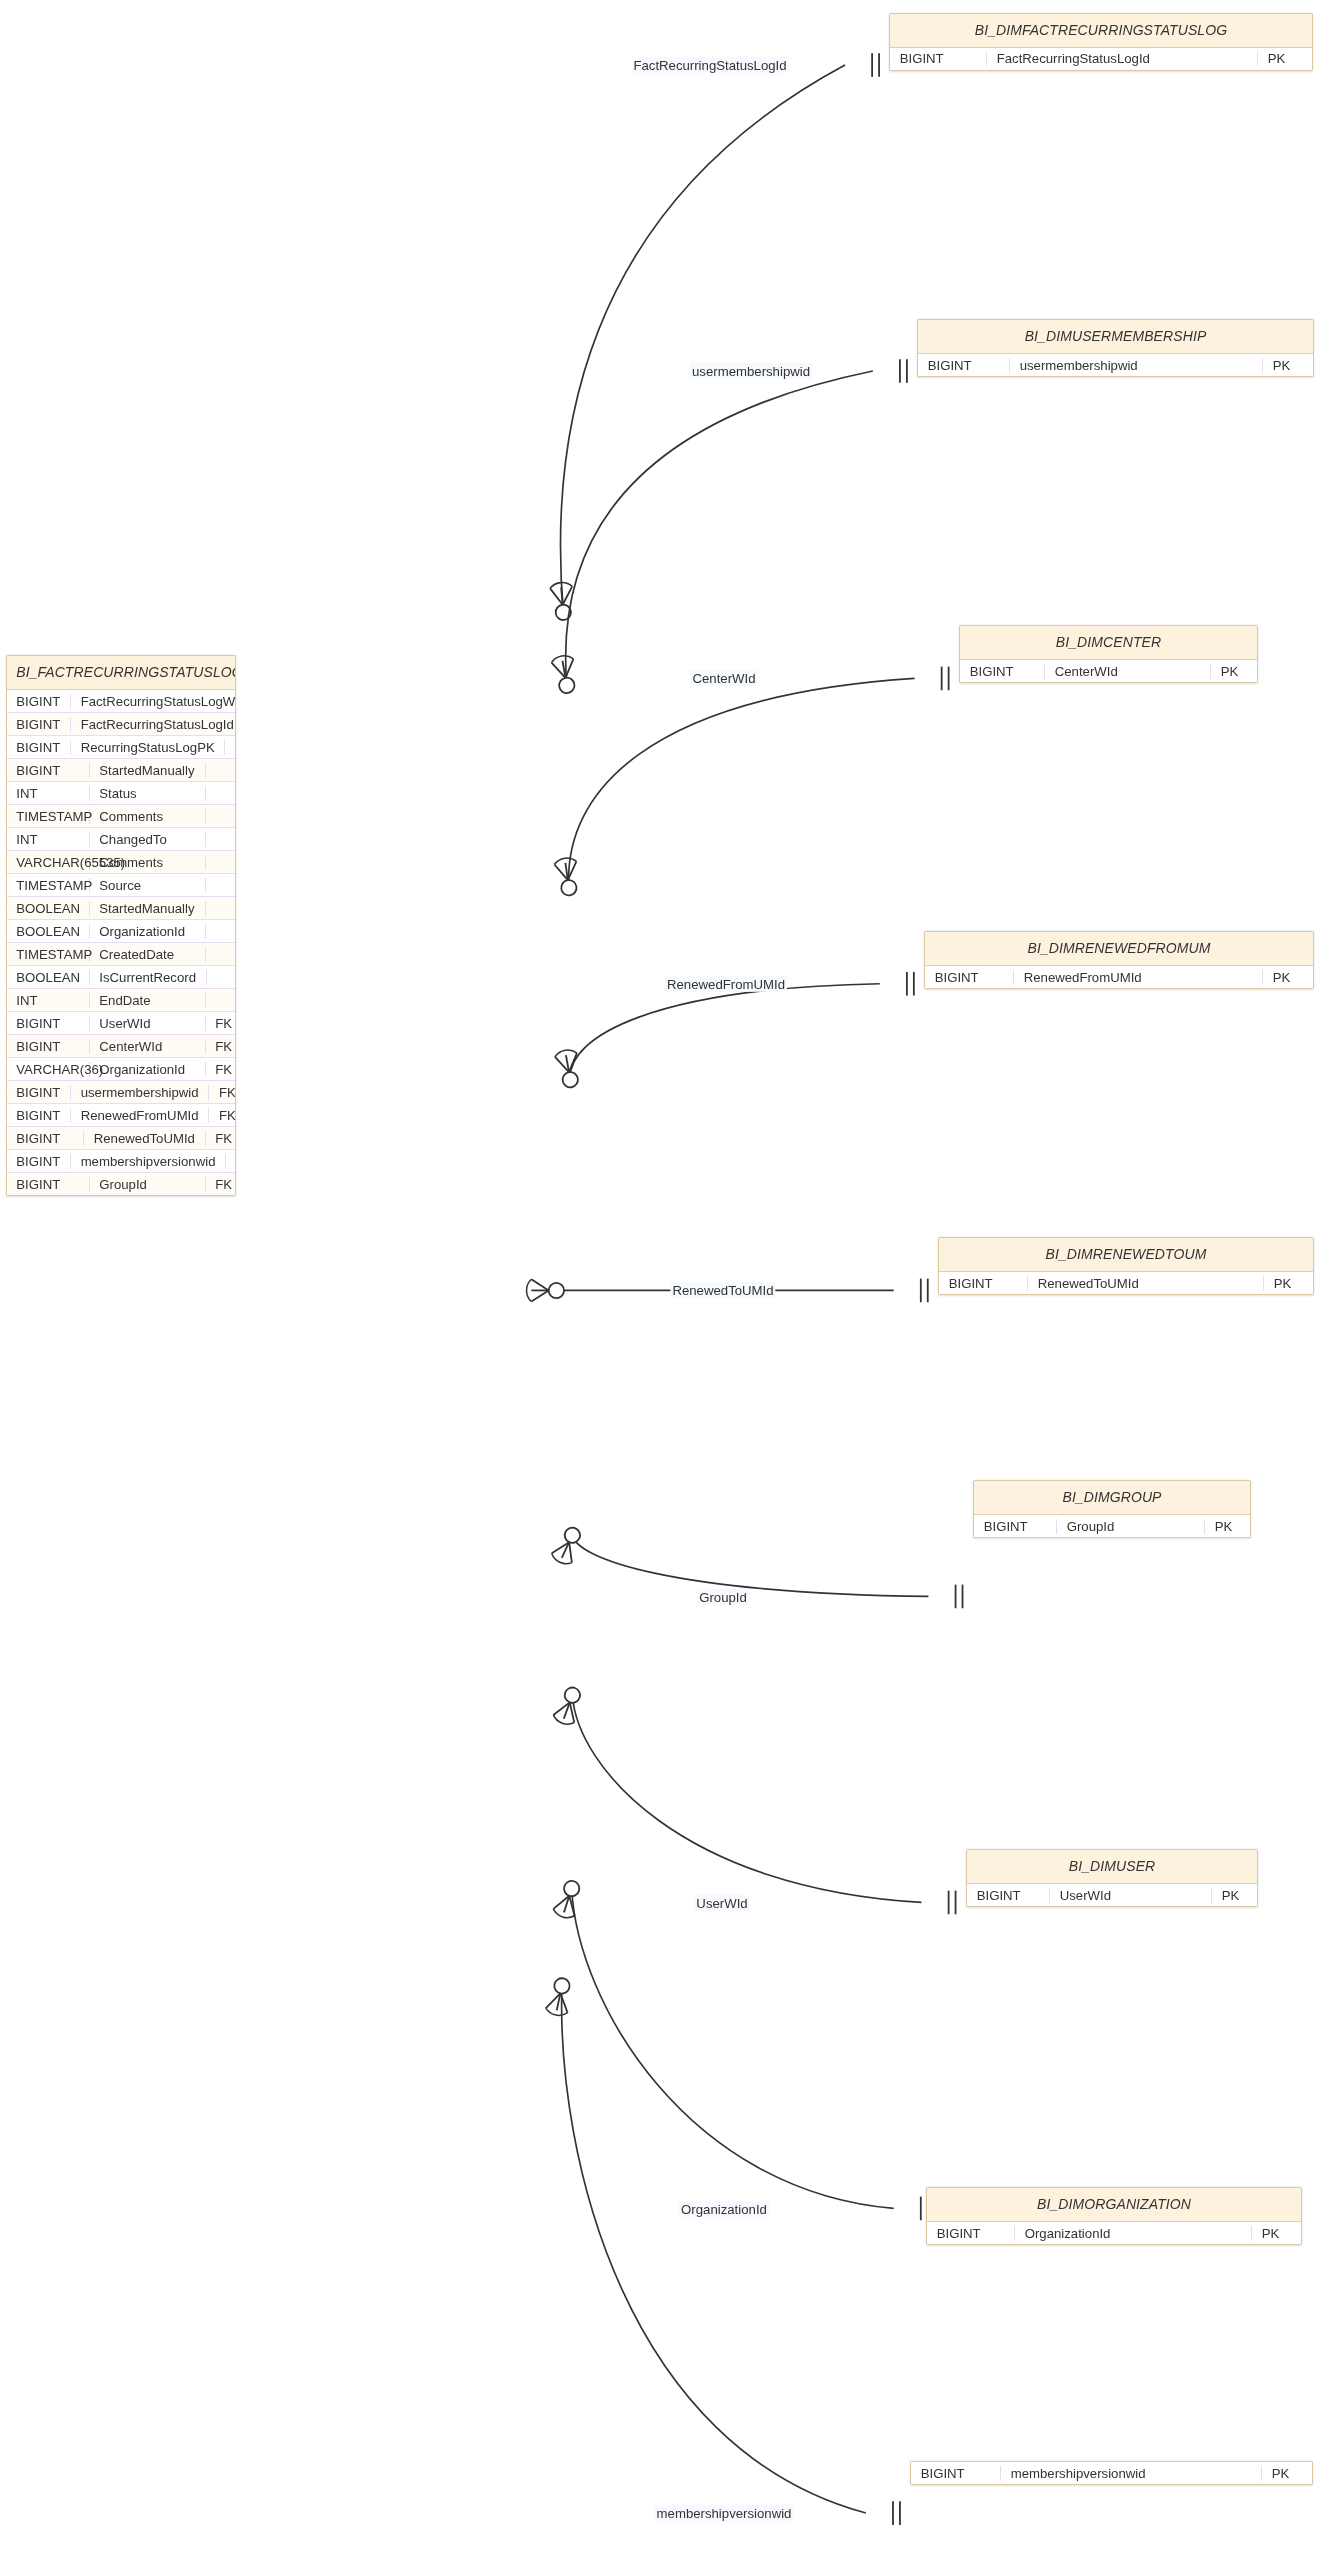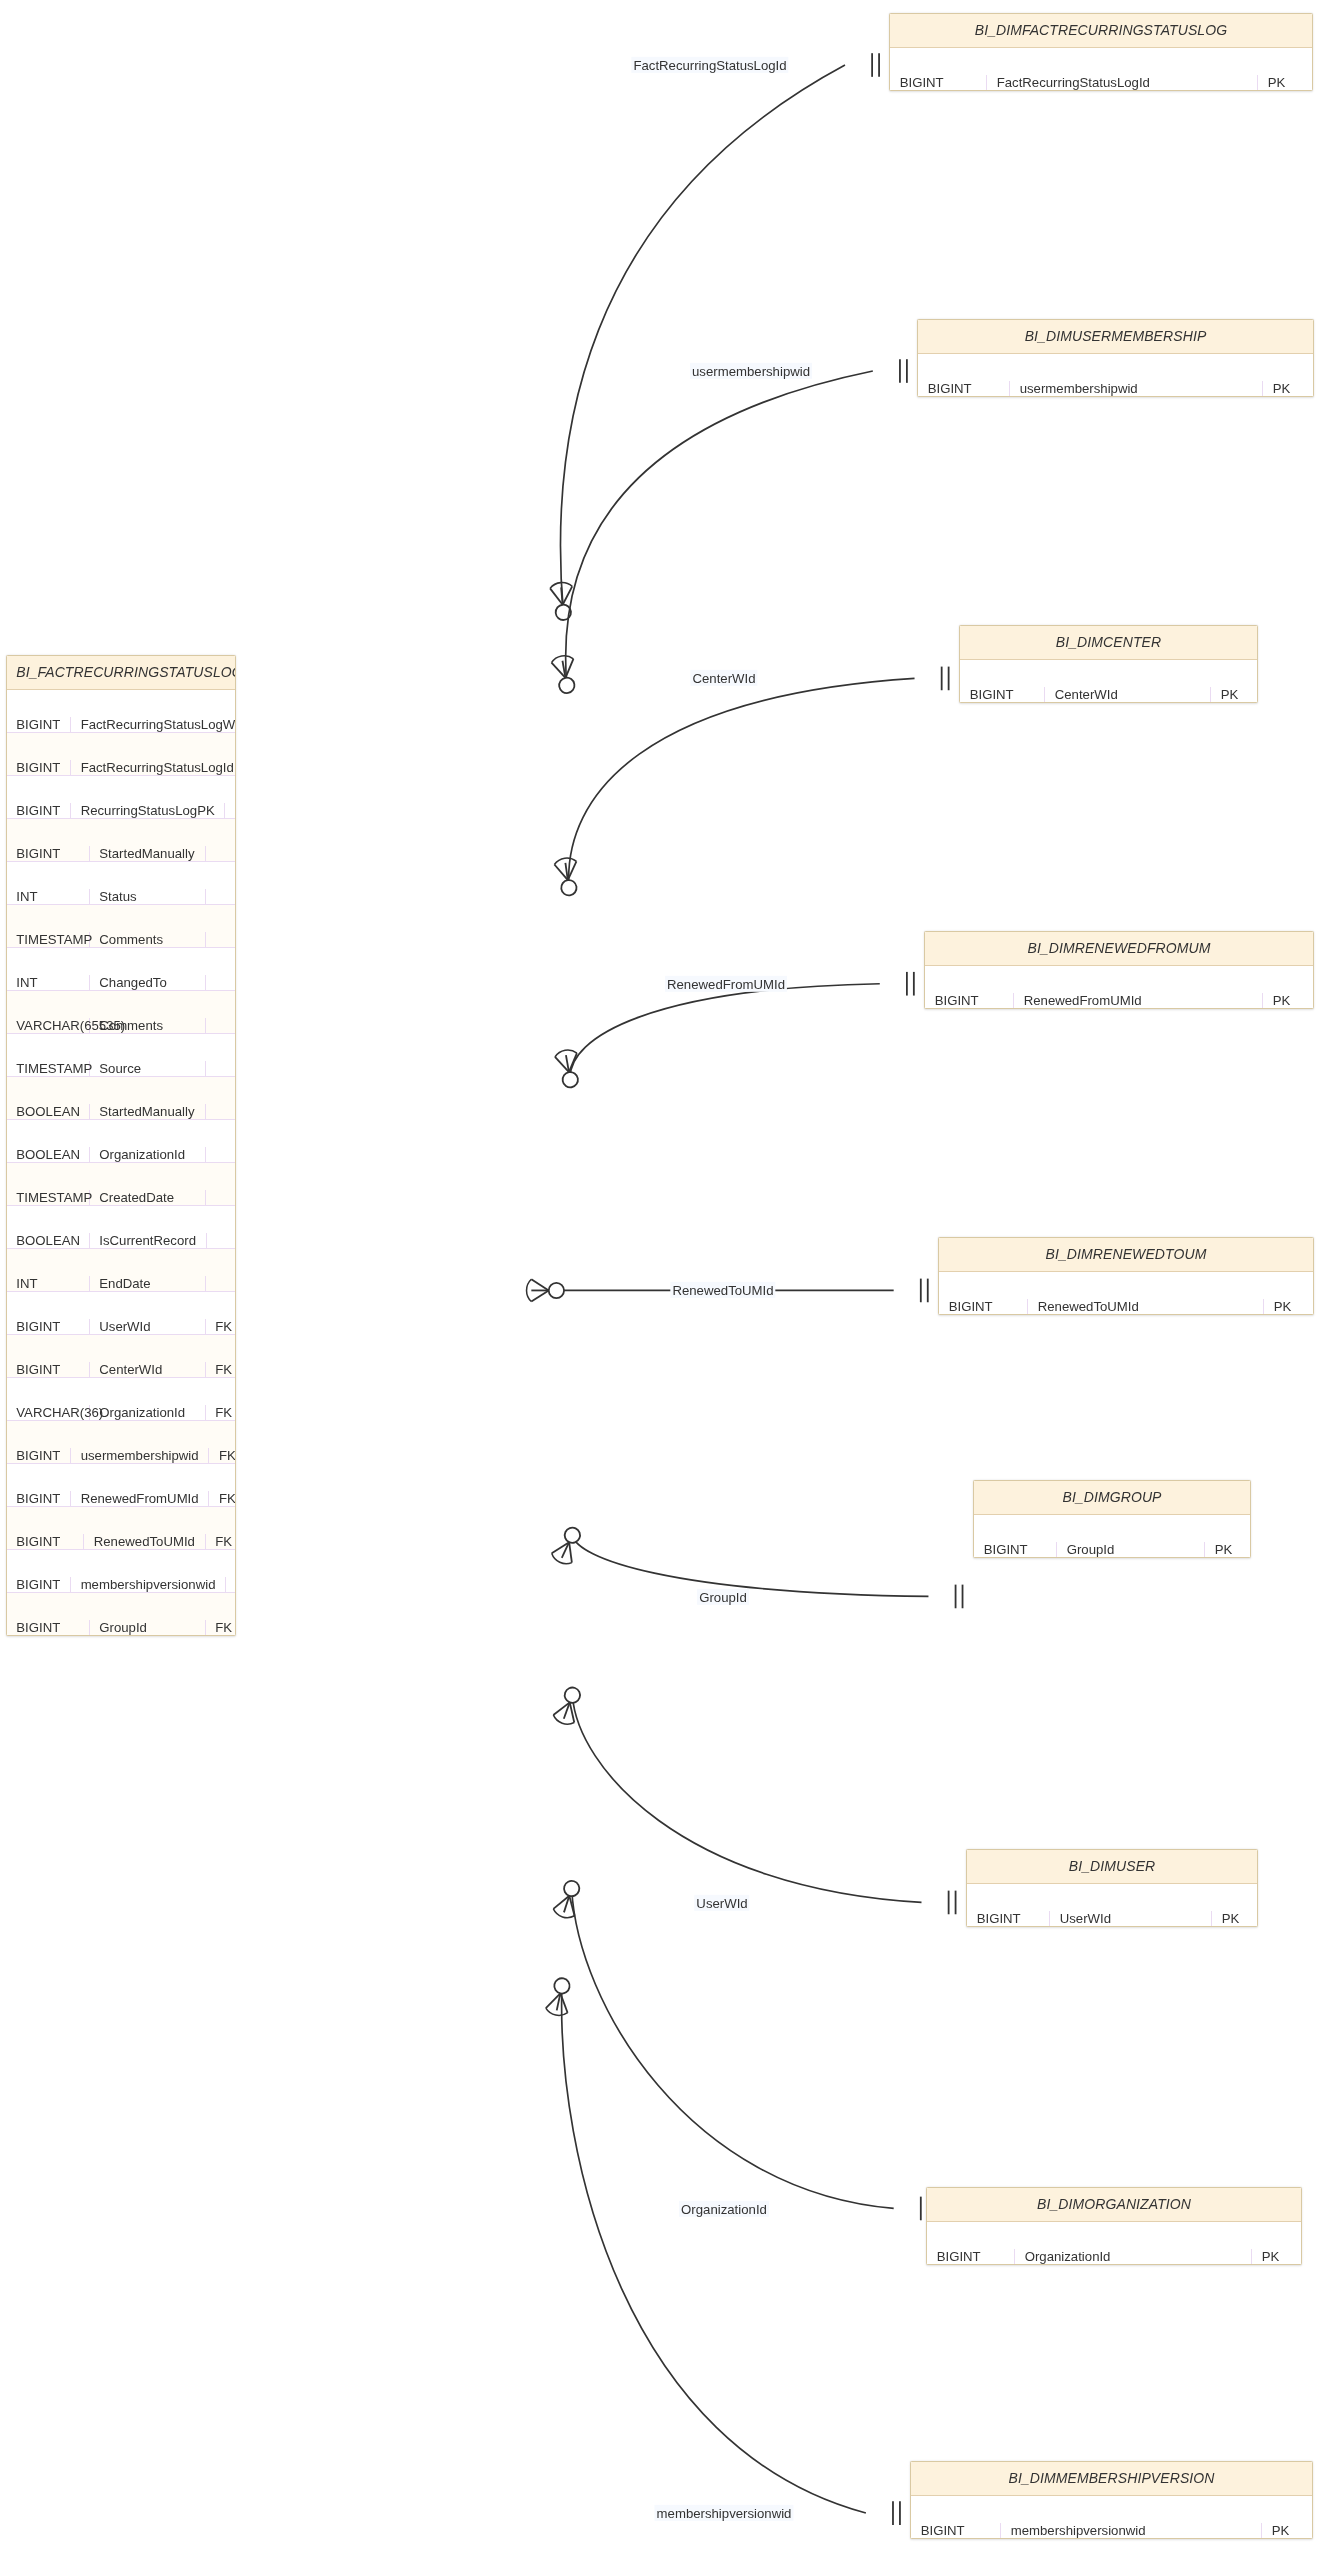--- a/index.html
+++ b/index.html
@@ -41,22 +41,22 @@
     color:#333333;
     padding:0 9.7px;
     height:33px;
     line-height:33px;
     white-space:nowrap;
     font-style:italic;
   }
   .ent-rows{display:block;}
   .ent-row{
     display:flex;
-    height:42px;
-    align-items:flex-end;
+    height:22px;
+    align-items:center;
     border-top:0.7px solid #eadbf2;
   }
   .ent-row:first-child{border-top:none;}
   .ent-row.odd{background:#fffcf6;}
   .ent-row.even{background:#ffffff;}
   .cell{
     display:flex;
     align-items:center;
     font-size:13.2px;
     color:#333333;
@@ -412,21 +412,20 @@
         <div class="ent-title">BI_DIMORGANIZATION</div>
         <div class="ent-rows">
           <div class="ent-row even">
             <div class="cell c-type" style="width: 88px;">BIGINT</div>
             <div class="cell c-name">OrganizationId</div>
             <div class="cell c-key" style="width: 49px;">PK</div>
           </div>
         </div>
       </div>
       <div class="entity dim" style="left: 910px; top: 2461px; width: 403px;">
-        <div class="ent-title">BI_DIMMEMBERSHIPVERSION</div>
         <div class="ent-rows">
           <div class="ent-row even">
             <div class="cell c-type" style="width: 90px;">BIGINT</div>
             <div class="cell c-name">membershipversionwid</div>
             <div class="cell c-key" style="width: 50px;">PK</div>
           </div>
         </div>
       </div>
     </div>
 

